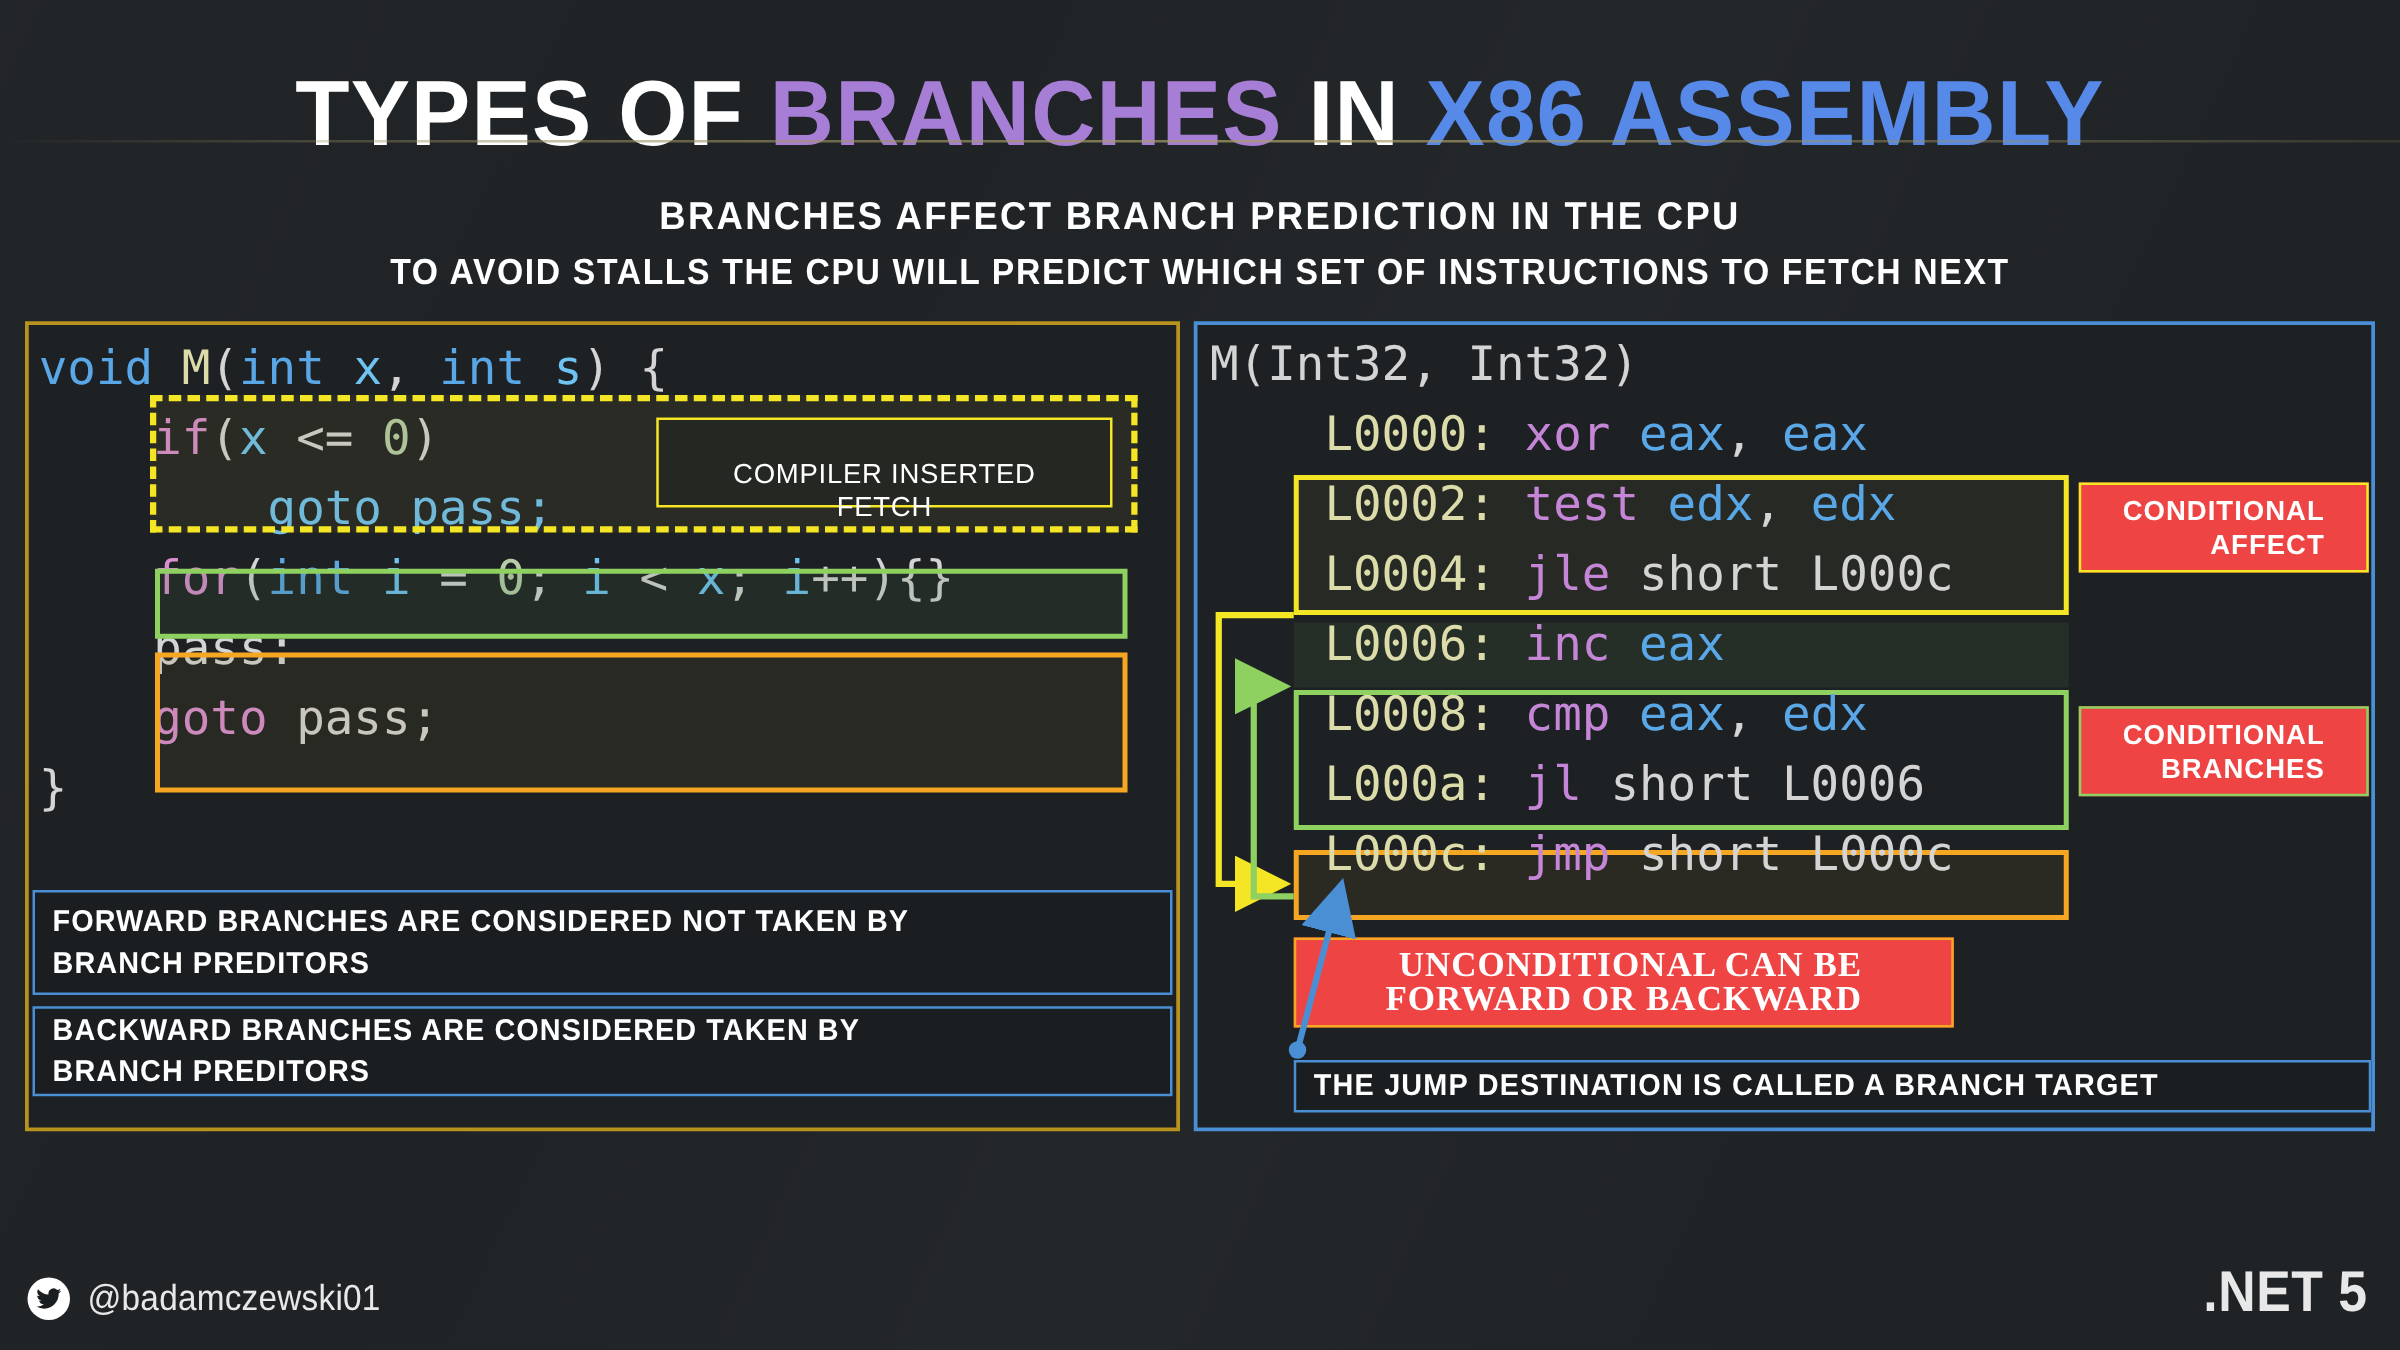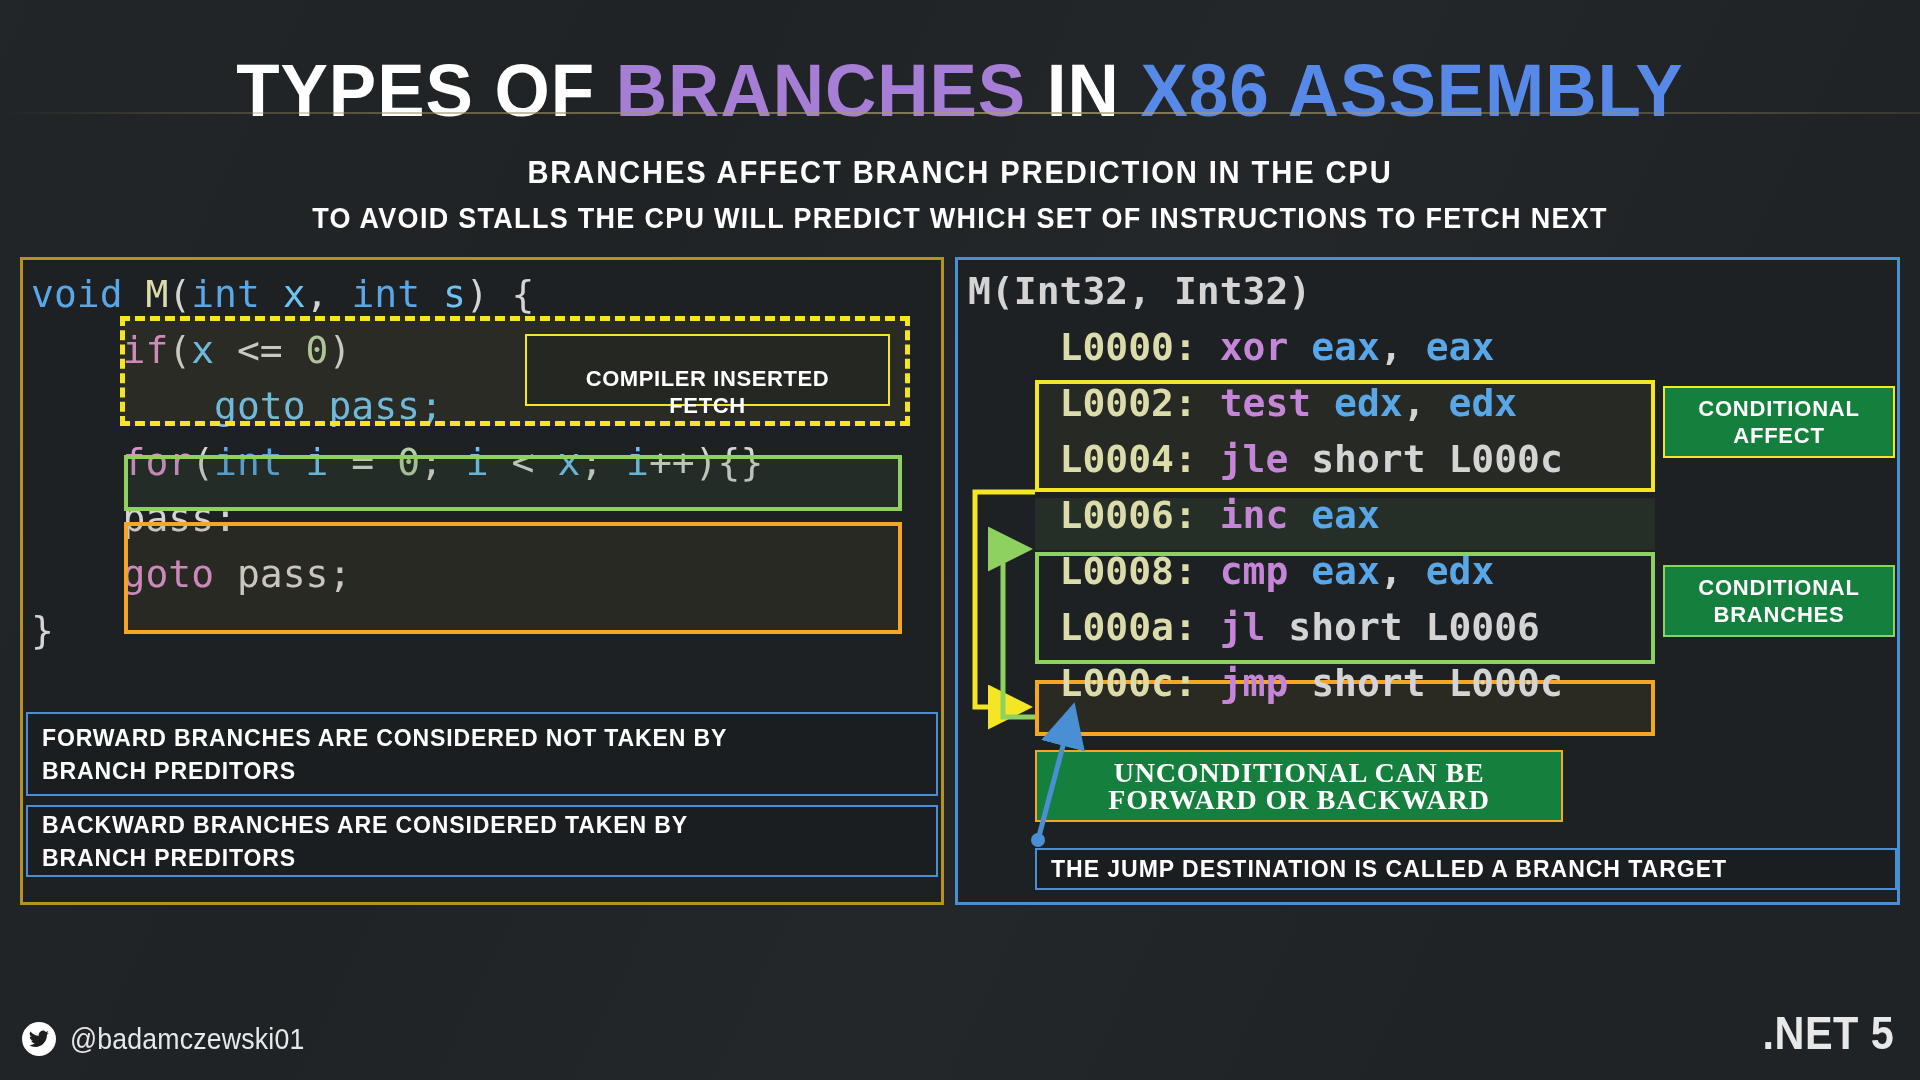--- a/index.html
+++ b/index.html
@@ -99,21 +99,21 @@
   }
 
   
   .code {
     font-family: "DejaVu Sans Mono", monospace;
     font-size: 38px;
     line-height: 56px;
     white-space: pre;
   }
   .cs-code { position: absolute; left: 8px; top: 6px; }
-  .asm-code { position: absolute; left: 10px; top: 6px; font-weight: bold; }
+  .asm-code { position: absolute; left: 10px; top: 6px; }
 
   
   .kw   { color: #d98fd1; }
   .typ  { color: #5aa7e8; }
   .num  { color: #b5cea8; }
   .pun  { color: #d4d4d4; }
   .fn   { color: #dcdcaa; }
   .lbl  { color: #dcdcaa; }
   .mnem { color: #c586d7; }
   .reg  { color: #5aa7e8; }
@@ -131,21 +131,21 @@
   }
   #box-compiler-note {
     left: 525px; top: 334px;
     width: 365px; height: 72px;
     border: 2px solid #f4e625;
     background: rgba(36,40,34,0.82);
     display: flex; align-items: center; justify-content: center;
     text-align: center;
   }
   #box-compiler-note .note-txt {
-    color: #ffffff; font-weight: bold; font-size: 22px;
+    color: #ffffff; font-weight: normal; font-size: 22px;
     letter-spacing: 0.6px; line-height: 27px; margin-top: 44px;
   }
   #box-for {
     left: 124px; top: 455px;
     width: 778px; height: 56px;
     border: 4px solid #8ed161;
     background: rgba(70,105,55,0.16);
   }
   #box-pass {
     left: 124px; top: 522px;
@@ -191,22 +191,22 @@
   #box-uncond {
     left: 1035px; top: 680px;
     width: 620px; height: 56px;
     border: 4px solid #f5a623;
     background: rgba(120,100,35,0.14);
   }
 
   .tagbox {
     position: absolute;
     display: flex; align-items: center; justify-content: center;
-    text-align: center;
-    background: #15803d;
+    text-align: right;
+    background: #ef4444;
   }
   .tagbox span {
     color: #ffffff; font-weight: bold;
     font-size: 22px; letter-spacing: 0.8px; line-height: 27px;
   }
   #tag-cond-fwd {
     left: 1663px; top: 386px; width: 232px; height: 72px;
     border: 2px solid #f4e625;
   }
   #tag-cond-bwd {

